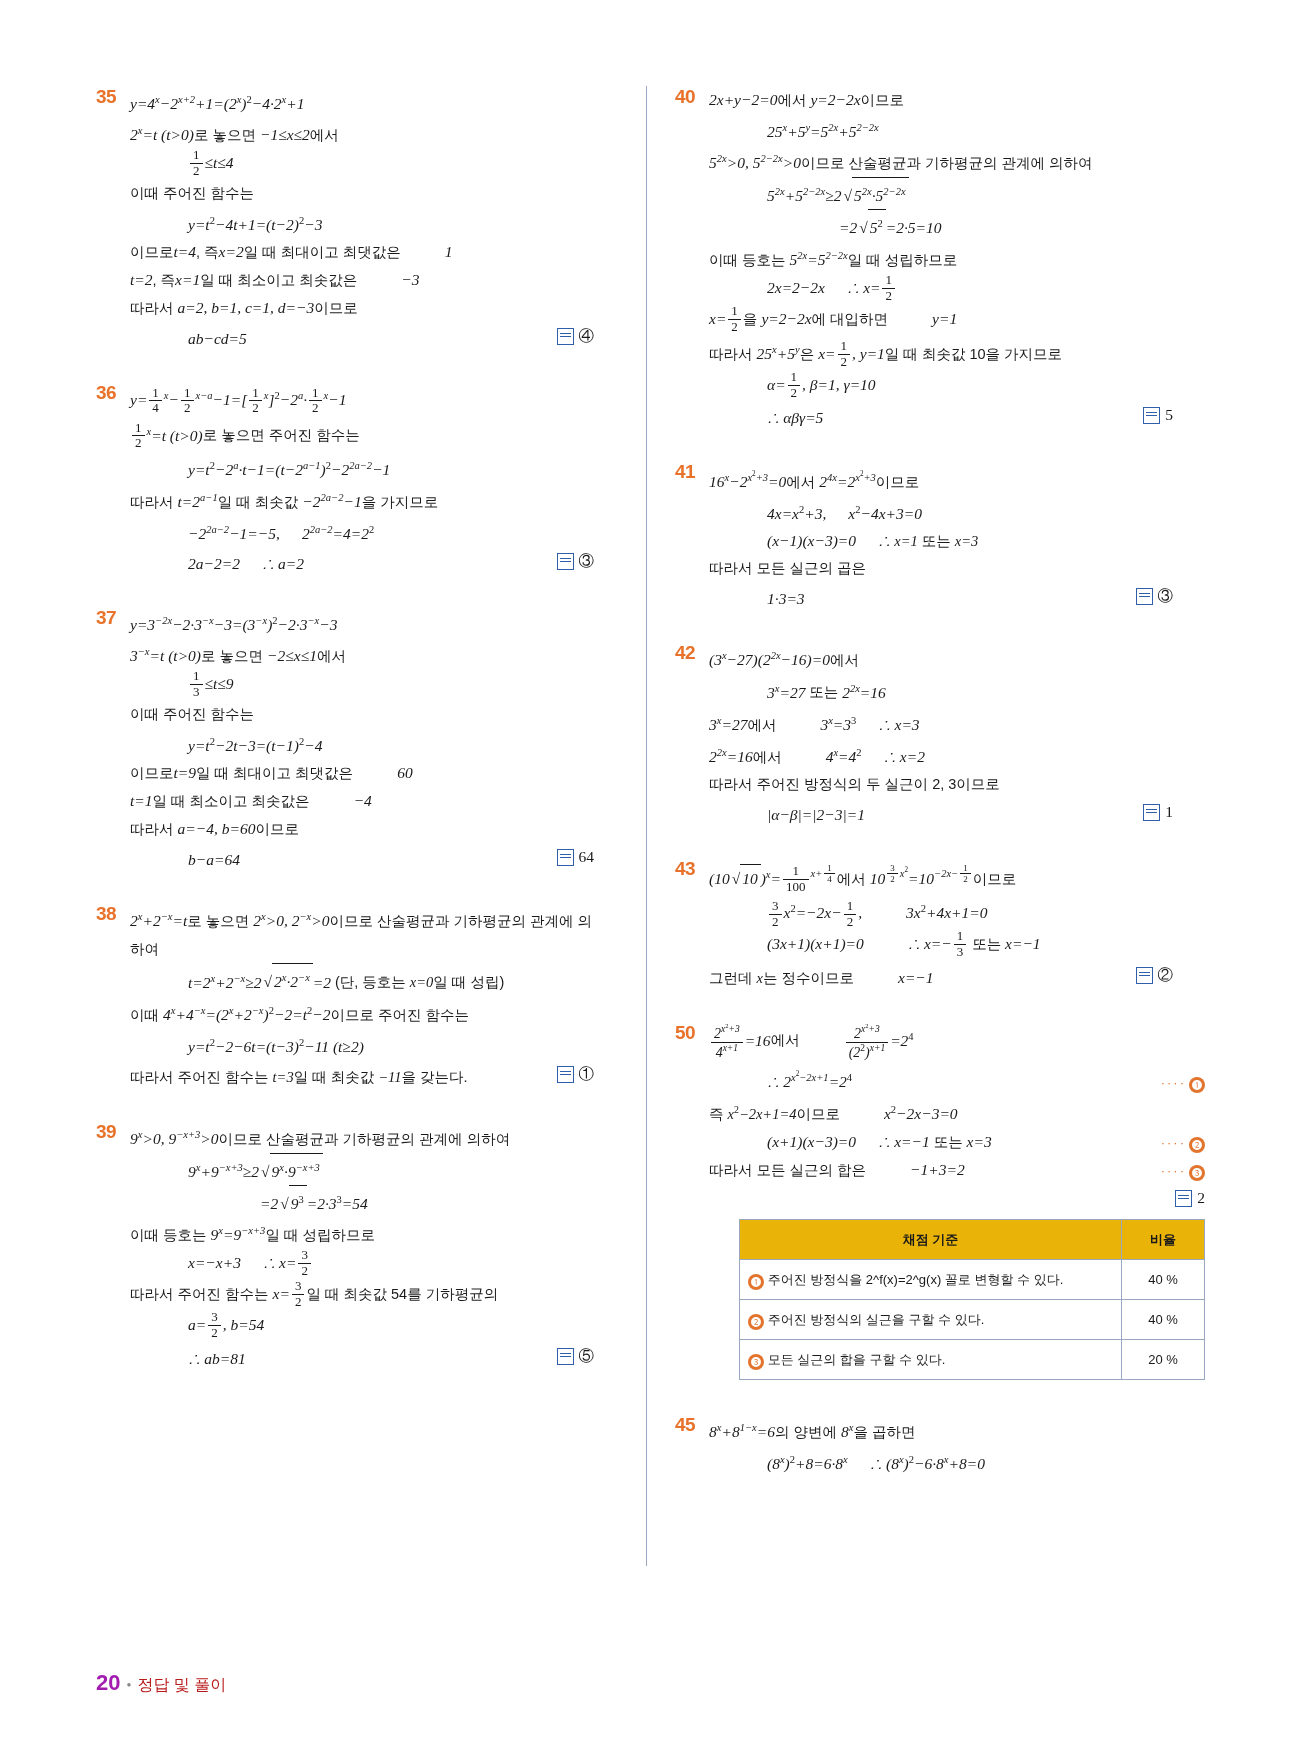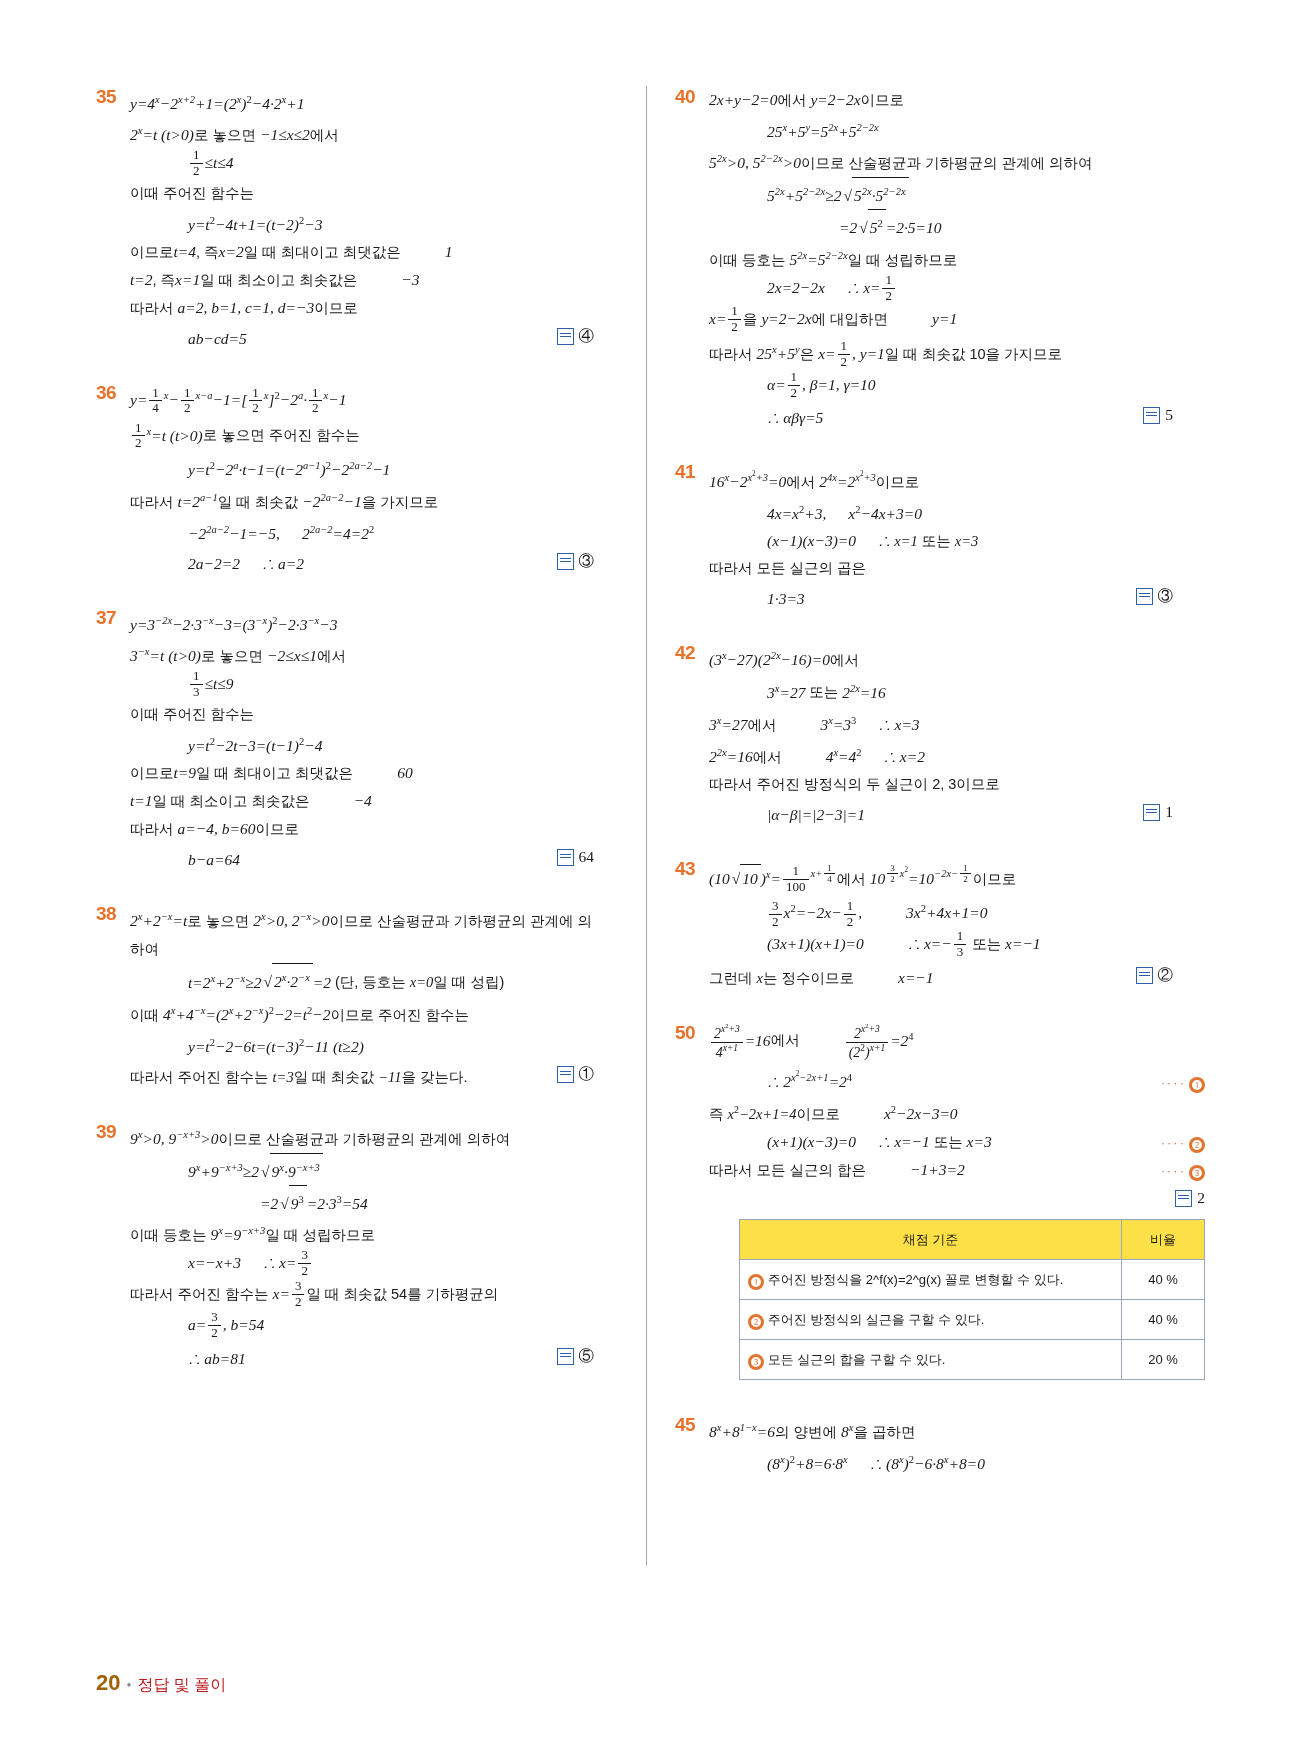--- a/index.html
+++ b/index.html
@@ -174,41 +174,41 @@
     width: 466px;
     margin: 8px 0 0 30px;
     font-family: "Liberation Sans", sans-serif;
     font-size: 13px;
   }
   table.rubric th, table.rubric td {
     border: 1px solid #9aa7c2;
     padding: 6px 8px;
   }
   table.rubric thead th {
-    background: #fde047;
-    font-weight: normal;
+    background: #eab308;
+    font-weight: bold;
     text-align: center;
   }
   table.rubric td.crit { text-align: left; }
   table.rubric td.pct { text-align: center; width: 66px; }
   table.rubric th.pct-h { width: 66px; }
 
   .footer {
     position: absolute;
     left: 96px;
     bottom: 58px;
     display: flex;
     align-items: baseline;
     gap: 6px;
   }
   .footer .pg {
     font-family: "Liberation Sans", sans-serif;
     font-weight: bold;
     font-size: 22px;
-    color: #a16207;
+    color: #a21caf;
   }
   .footer .dot { color:#888; font-size: 14px; }
   .footer .lbl {
     font-family: "Liberation Sans", sans-serif;
     font-size: 16px;
     color: #b91c1c;
   }
   .sp { display:inline-block; width: 22px; }
   .sp-l { display:inline-block; width: 44px; }
 </style>

